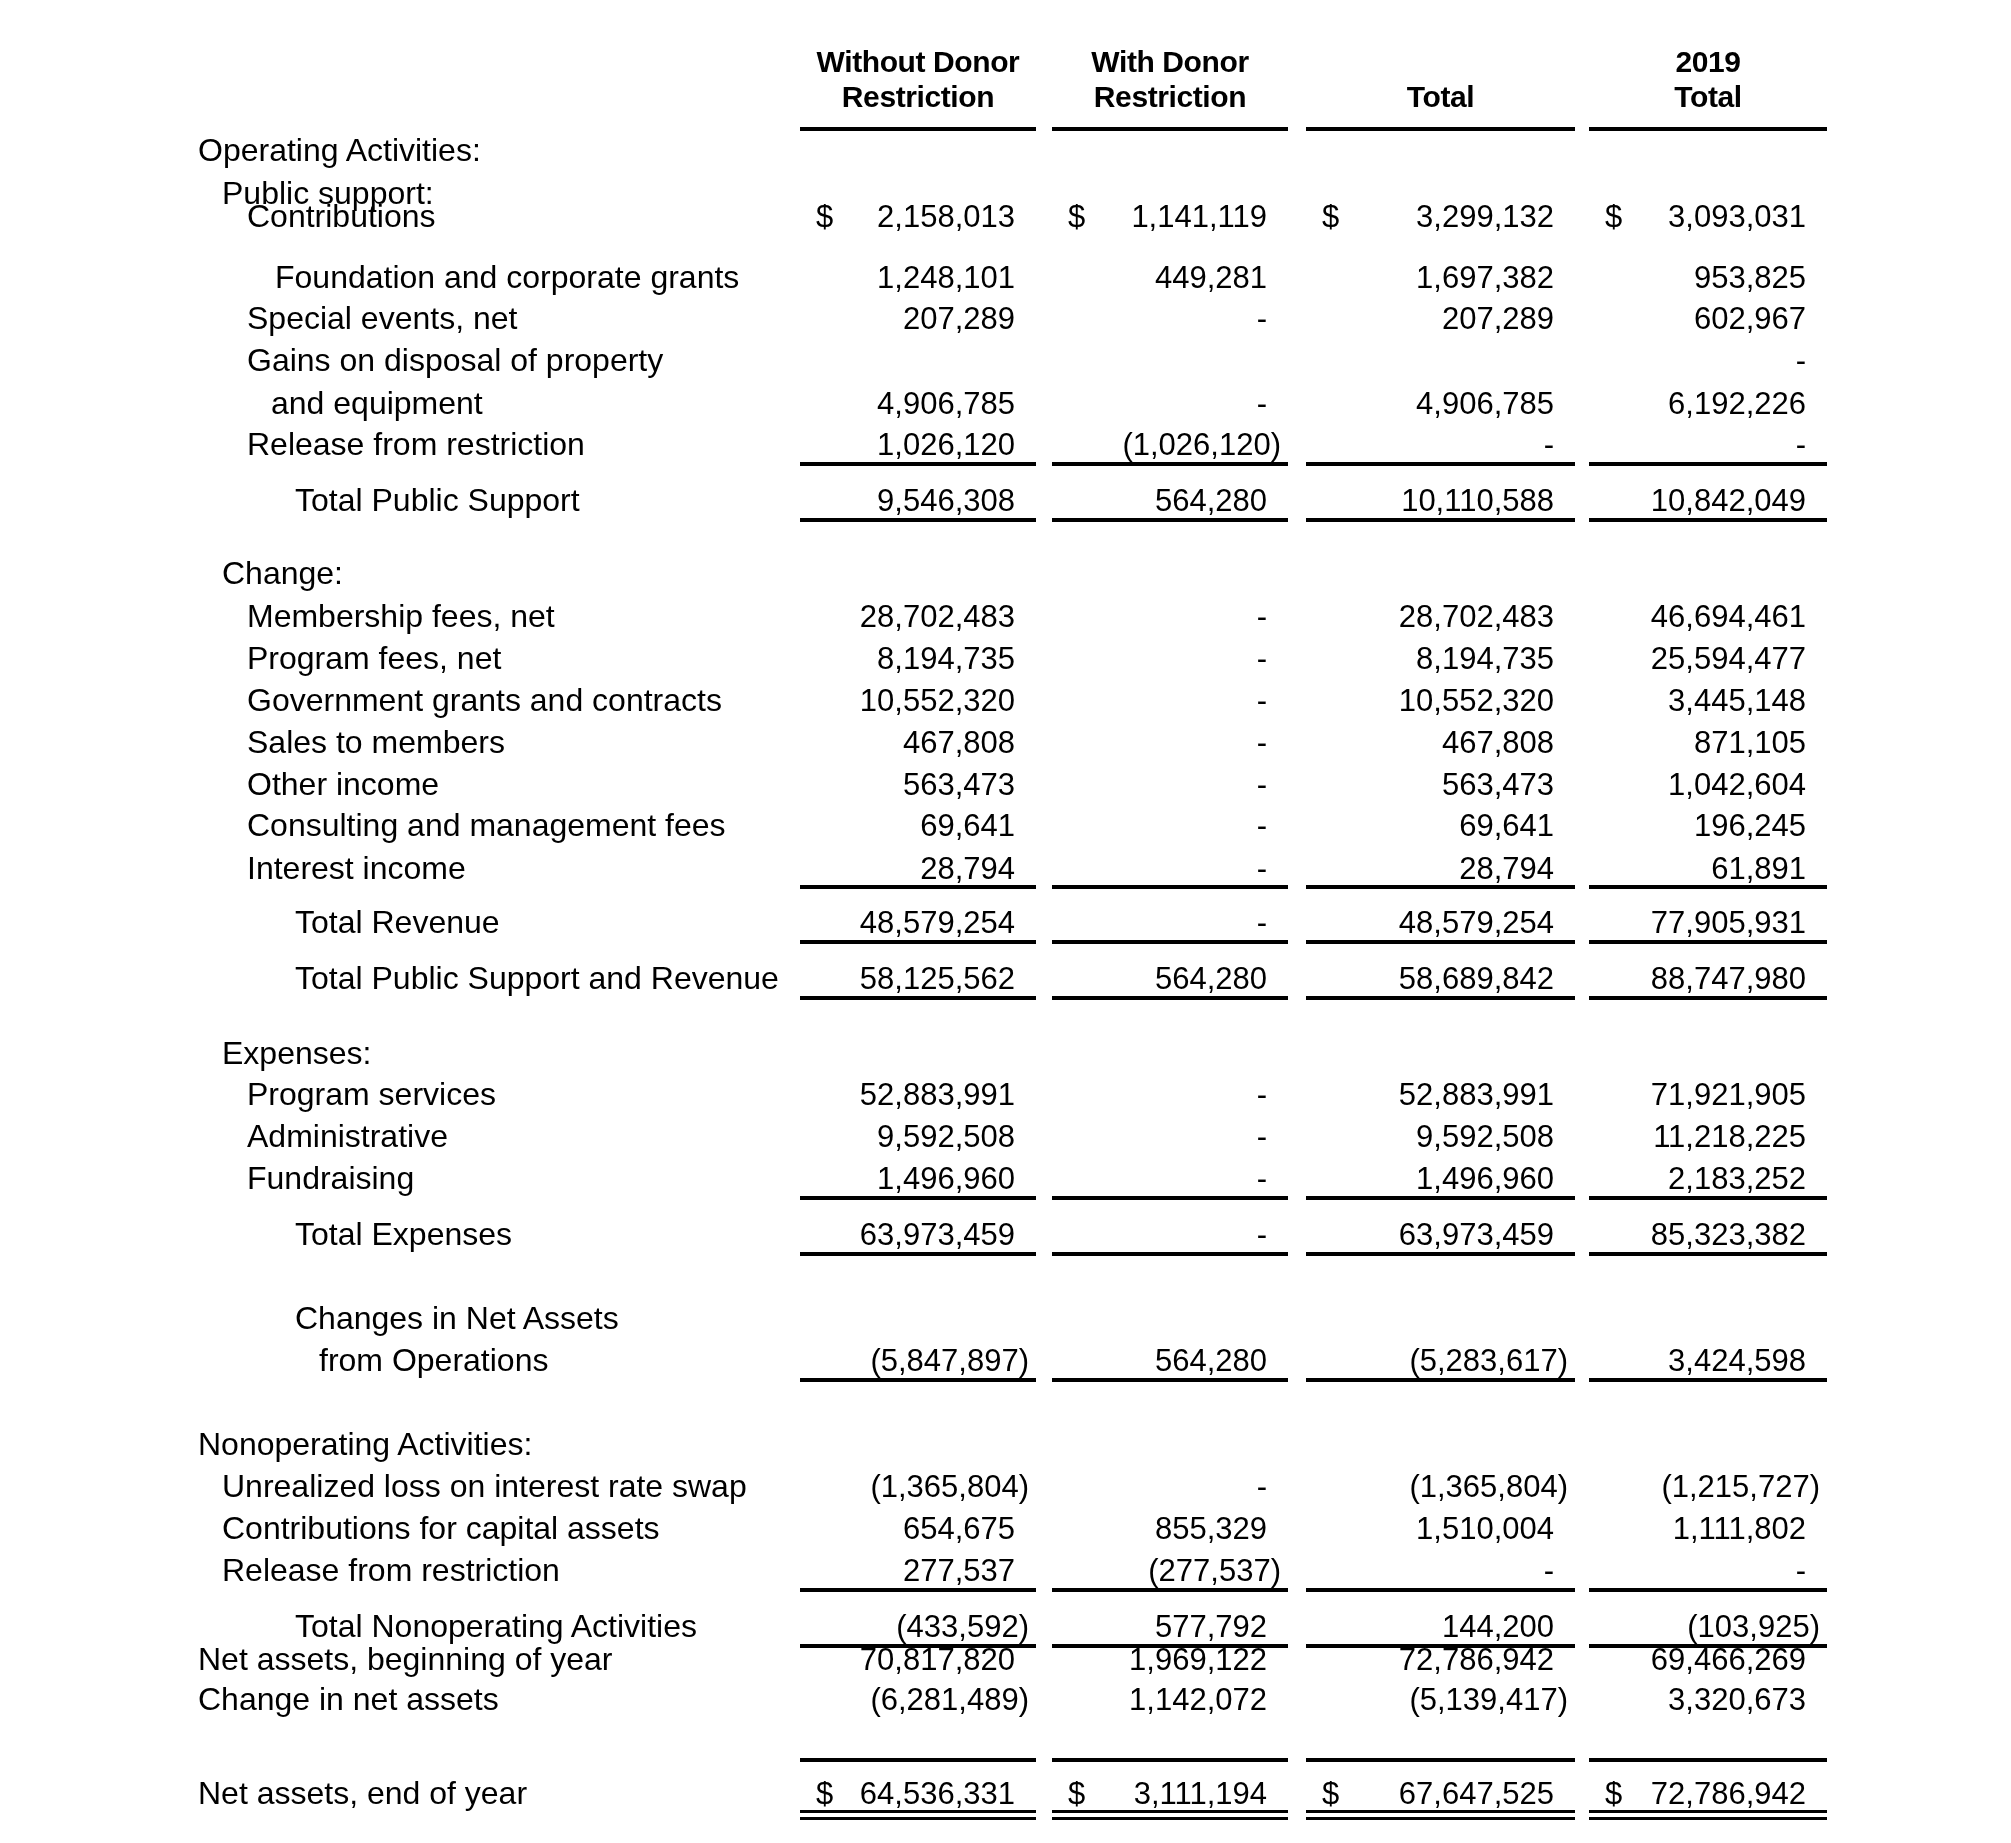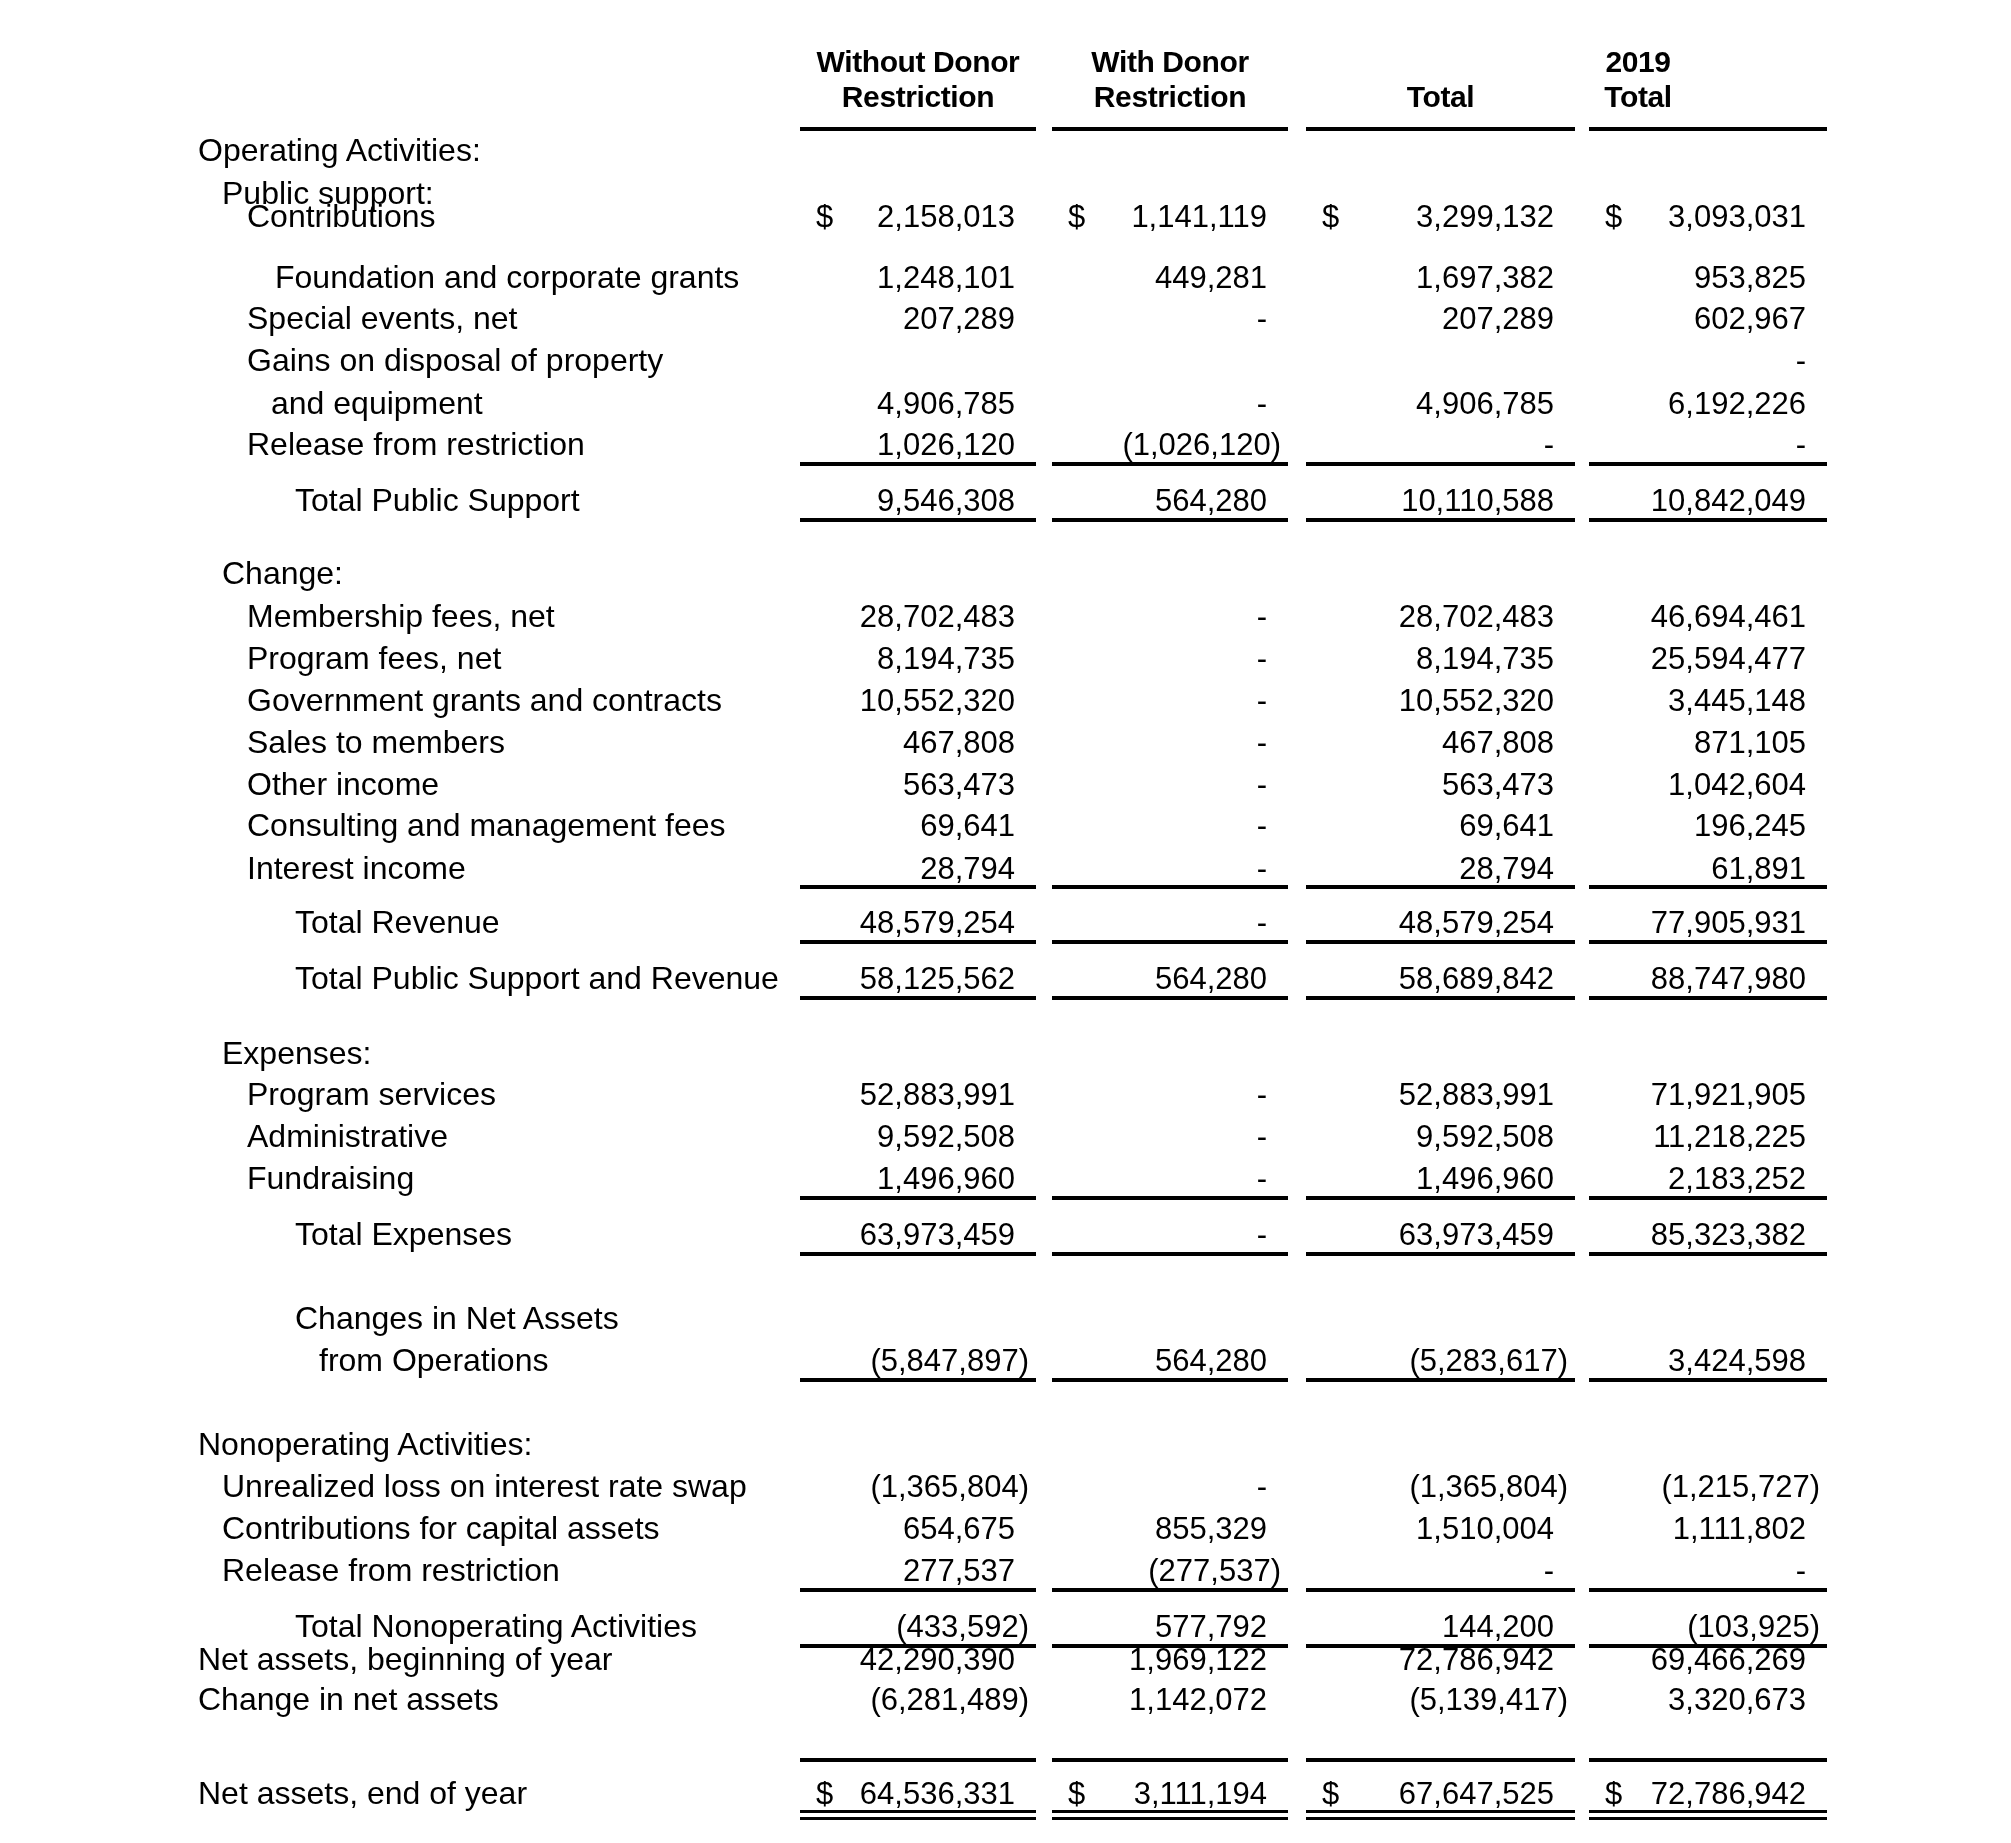--- a/index.html
+++ b/index.html
@@ -32,21 +32,21 @@
   <div>Restriction</div>
 </div>
 <div class="hdr" style="left:1052px;top:44px;width:236px;">
   <div>With Donor</div>
   <div>Restriction</div>
 </div>
 <div class="hdr" style="left:1306px;top:44px;width:269px;">
   <div style="height:35px;"></div>
   <div>Total</div>
 </div>
-<div class="hdr" style="left:1519px;top:44px;width:238px;">
+<div class="hdr" style="left:1589px;top:44px;width:238px;">
   <div>2019</div>
   <div>Total</div>
 </div>
 <div class="line l1" style="top:127px;"></div>
 <div class="line l2" style="top:127px;"></div>
 <div class="line l3" style="top:127px;"></div>
 <div class="line l4" style="top:127px;"></div>
 
 <div id="rows">
     <div class="row" style="top: 131px;">
@@ -529,21 +529,21 @@
       <div class="cell c3">
         <span class="num paren">(5,139,417)</span>
       </div>
       <div class="cell c4">
         <span class="num">3,320,673</span>
       </div>
     </div>
     <div class="row" style="top: 1640px;">
       <div class="lbl" style="left: 198px;">Net assets, beginning of year</div>
       <div class="cell c1">
-        <span class="num">42,290,390</span>
+        <span class="num">70,817,820</span>
       </div>
       <div class="cell c2">
         <span class="num">1,969,122</span>
       </div>
       <div class="cell c3">
         <span class="num">72,786,942</span>
       </div>
       <div class="cell c4">
         <span class="num">69,466,269</span>
       </div>

